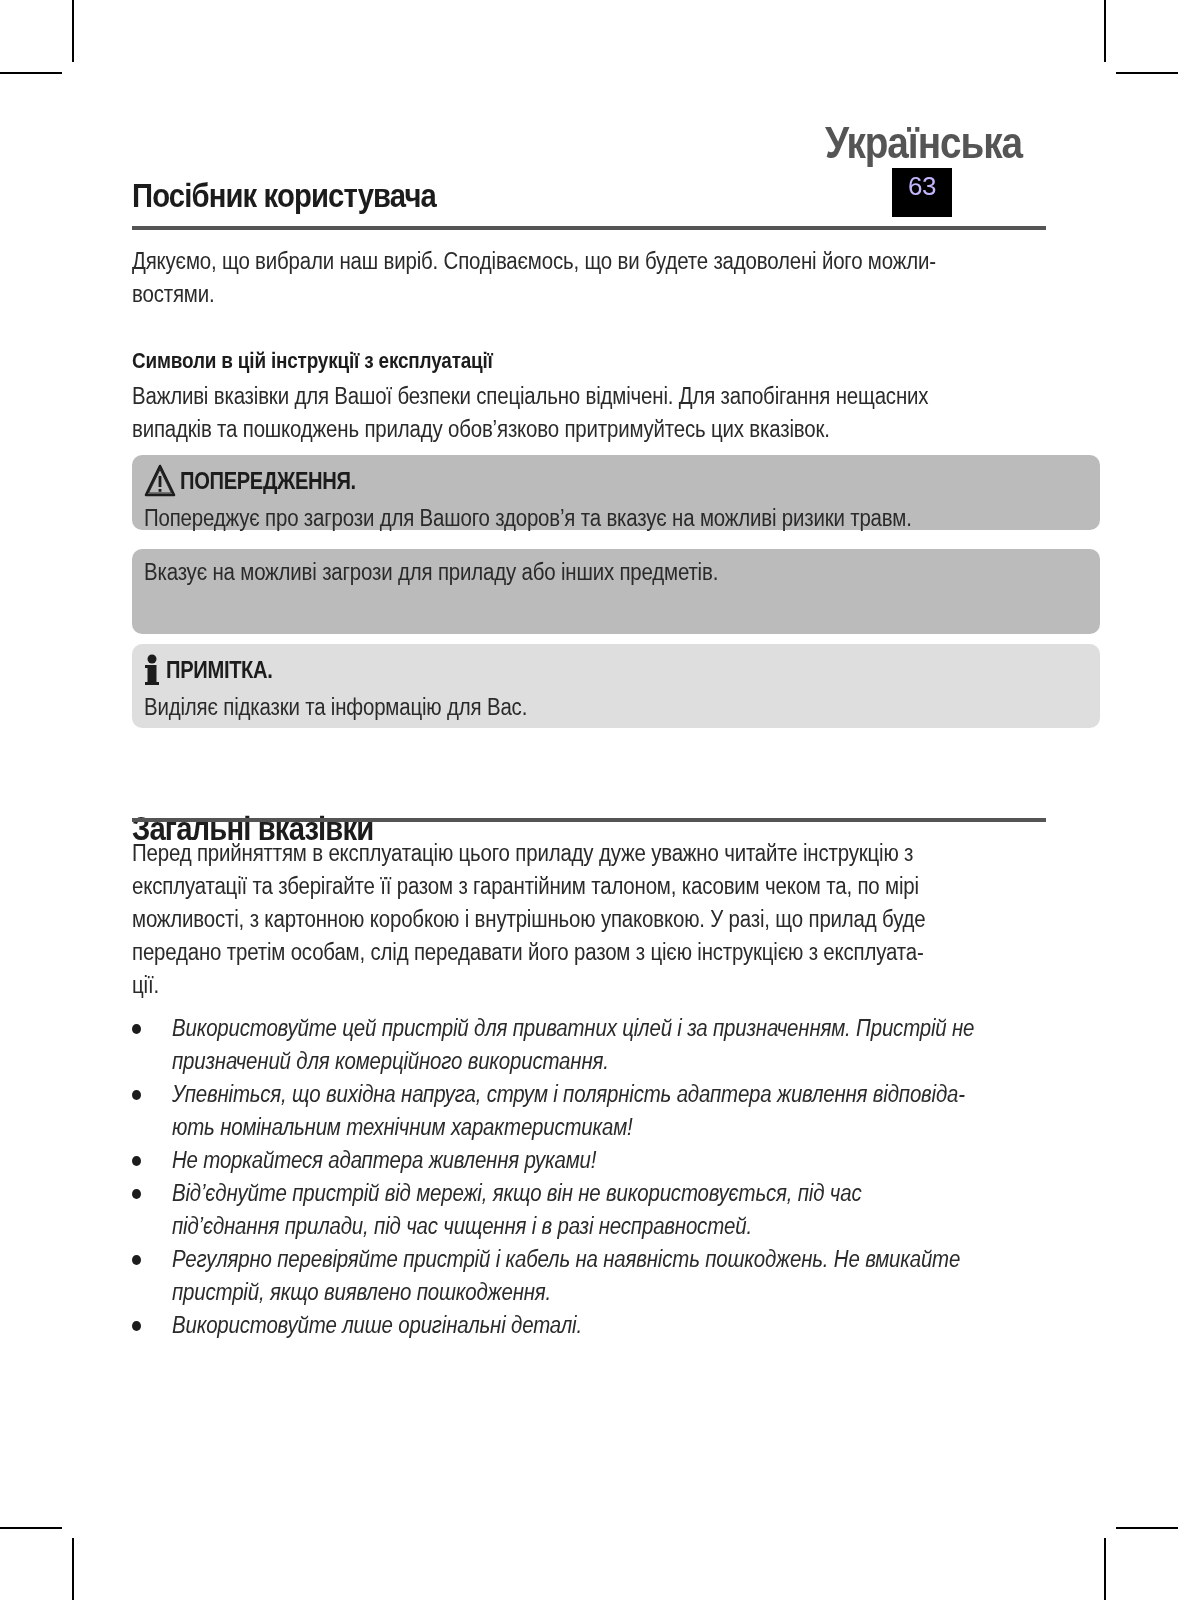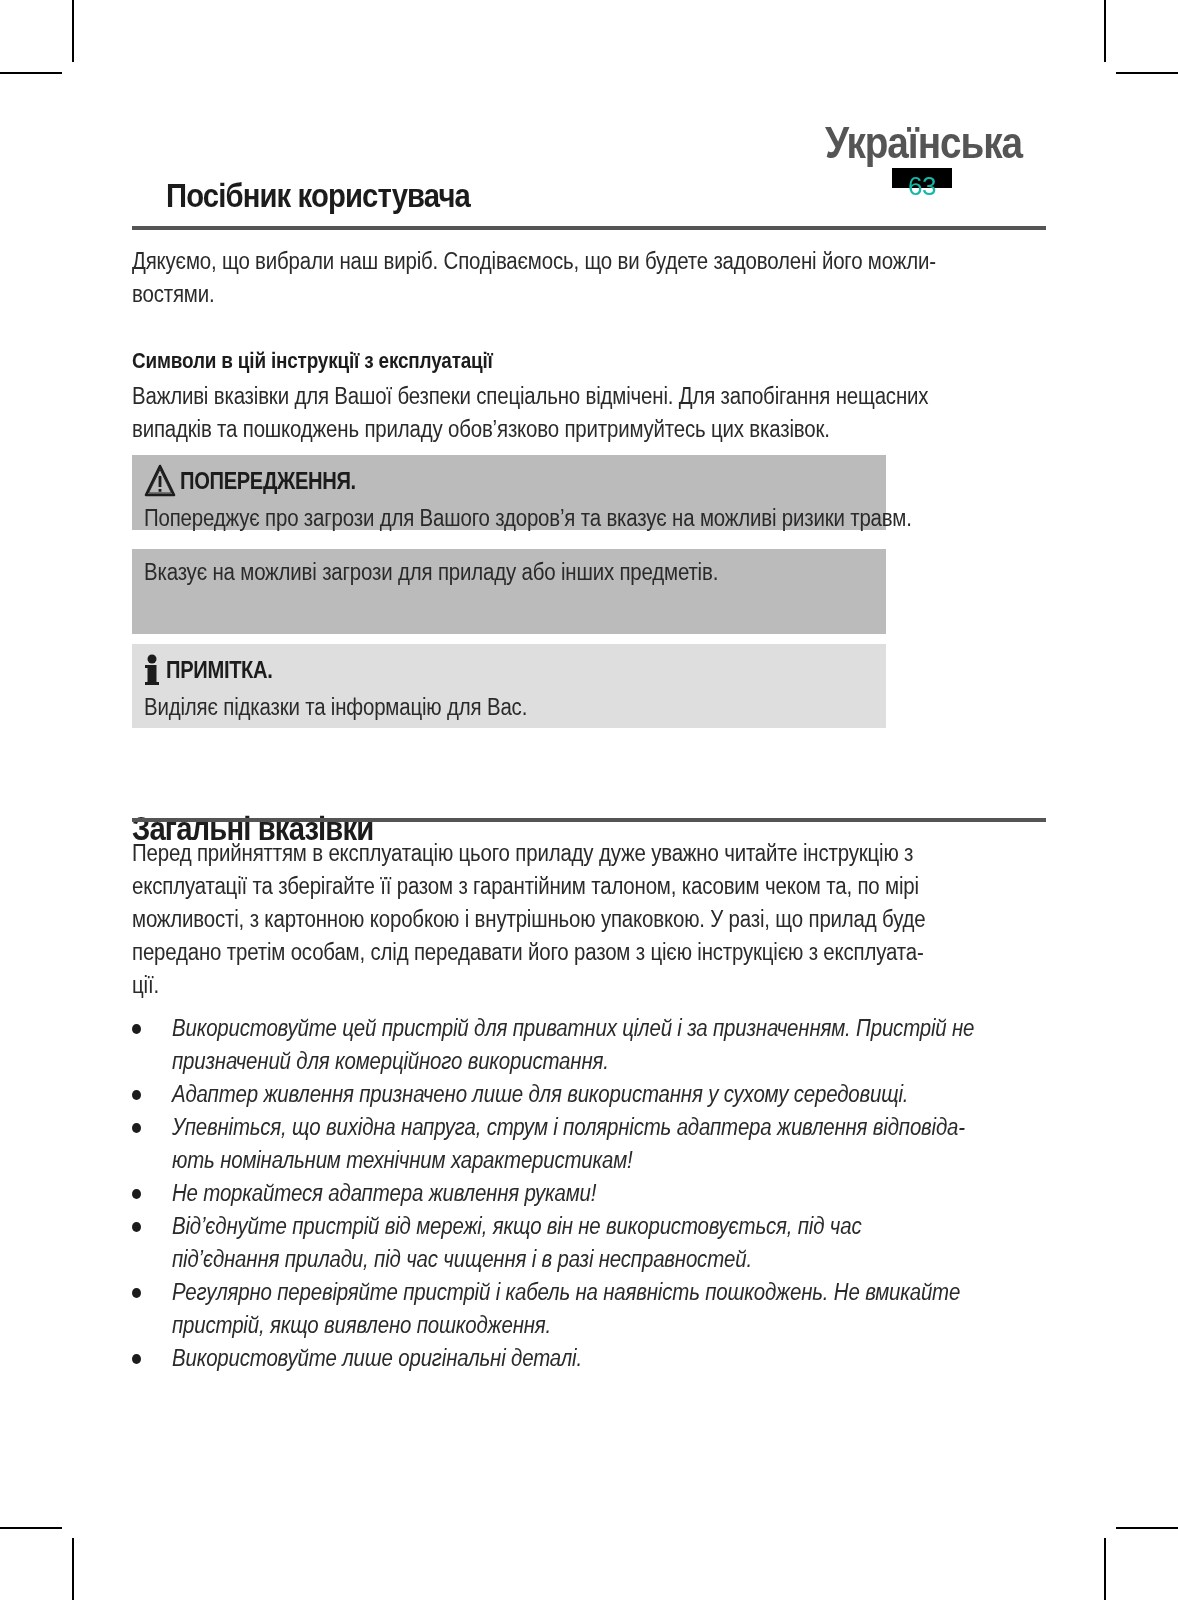--- a/index.html
+++ b/index.html
@@ -14,22 +14,22 @@
     .page-header {
       position: absolute; top: 118px; right: 132px;
       display: flex; align-items: center; flex-direction: column;
     }
     .lang-title {
       font-size: 44px; font-weight: bold; color: #555555;
       letter-spacing: -1.2px; transform: scaleX(0.88); transform-origin: right center;
       margin-right: 24px;
     }
     .page-num {
-      background: #000; color: #14b8a6; font-size: 26px;
-      padding: 0 16px; height: 20px; line-height: 36px; letter-spacing: -0.5px;
+      background: #000; color: #c4b5fd; font-size: 26px;
+      padding: 0 16px; height: 49px; line-height: 36px; letter-spacing: -0.5px;
     }
 
     .content { position: absolute; left: 132px; width: 914px; top: 0; }
 
     .section-title {
       position: absolute; left: 0; width: 914px;
       font-size: 34px; font-weight: bold; color: #1c1c1c;
       letter-spacing: -1px;
     }
     .section-title span { display: inline-block; transform: scaleX(0.86); transform-origin: left center; }
@@ -40,21 +40,21 @@
       font-size: 23.5px; line-height: 33px; color: #2a2a2a;
       transform: scaleX(0.87); transform-origin: left top;
       letter-spacing: -0.2px;
     }
     .subhead {
       position: absolute; left: 0; font-size: 22px; font-weight: bold; color: #1c1c1c;
       transform: scaleX(0.86); transform-origin: left top; letter-spacing: -0.2px;
     }
 
     .notice {
-      position: absolute; left: 0; width: 754px;
+      position: absolute; left: 0; width: 968px; border-radius: 10px;
     }
     .notice .inner { padding: 6px 12px; }
     .notice-title {
       font-size: 24px; font-weight: bold; color: #1c1c1c; display: flex; align-items: center;
       height: 40px;
     }
     .notice-title .t { display: inline-block; transform: scaleX(0.84); transform-origin: left center; letter-spacing: -0.4px; }
     .notice-text {
       font-size: 23.5px; line-height: 34px; color: #2a2a2a; white-space: nowrap;
       transform: scaleX(0.87); transform-origin: left top; letter-spacing: -0.2px;
@@ -84,21 +84,21 @@
 <div class="crop h" style="left:1116px; top:1527px;"></div>
 <div class="crop v" style="left:1104px; top:1538px;"></div>
 
 <div class="page-header">
   <span class="lang-title">Українська</span>
   <span class="page-num">63</span>
 </div>
 
 <div class="content">
 
-  <div class="section-title" style="top:176px;margin-left:34px;">
+  <div class="section-title" style="top:176px;">
     <span>Посібник користувача</span>
   </div>
   <div class="rule" style="top:226px;"></div>
 
   <div class="para" style="top:245px;">
     <div>Дякуємо, що вибрали наш виріб. Сподіваємось, що ви будете задоволені його можли-</div>
     <div>востями.</div>
   </div>
 
   <div class="subhead" style="top:348px;">Символи в цій інструкції з експлуатації</div>
@@ -161,26 +161,20 @@
     <div class="bullet">
       <span class="dot"></span>
       <div class="txt">
         <div>Використовуйте цей пристрій для приватних цілей і за призначенням. Пристрій не</div>
         <div>призначений для комерційного використання.</div>
       </div>
     </div>
     <div class="bullet">
       <span class="dot"></span>
       <div class="txt">
-        <div>Адаптер живлення призначено лише для використання у сухому середовищі.</div>
-      </div>
-    </div>
-    <div class="bullet">
-      <span class="dot"></span>
-      <div class="txt">
         <div>Упевніться, що вихідна напруга, струм і полярність адаптера живлення відповіда-</div>
         <div>ють номінальним технічним характеристикам!</div>
       </div>
     </div>
     <div class="bullet">
       <span class="dot"></span>
       <div class="txt">
         <div>Не торкайтеся адаптера живлення руками!</div>
       </div>
     </div>

